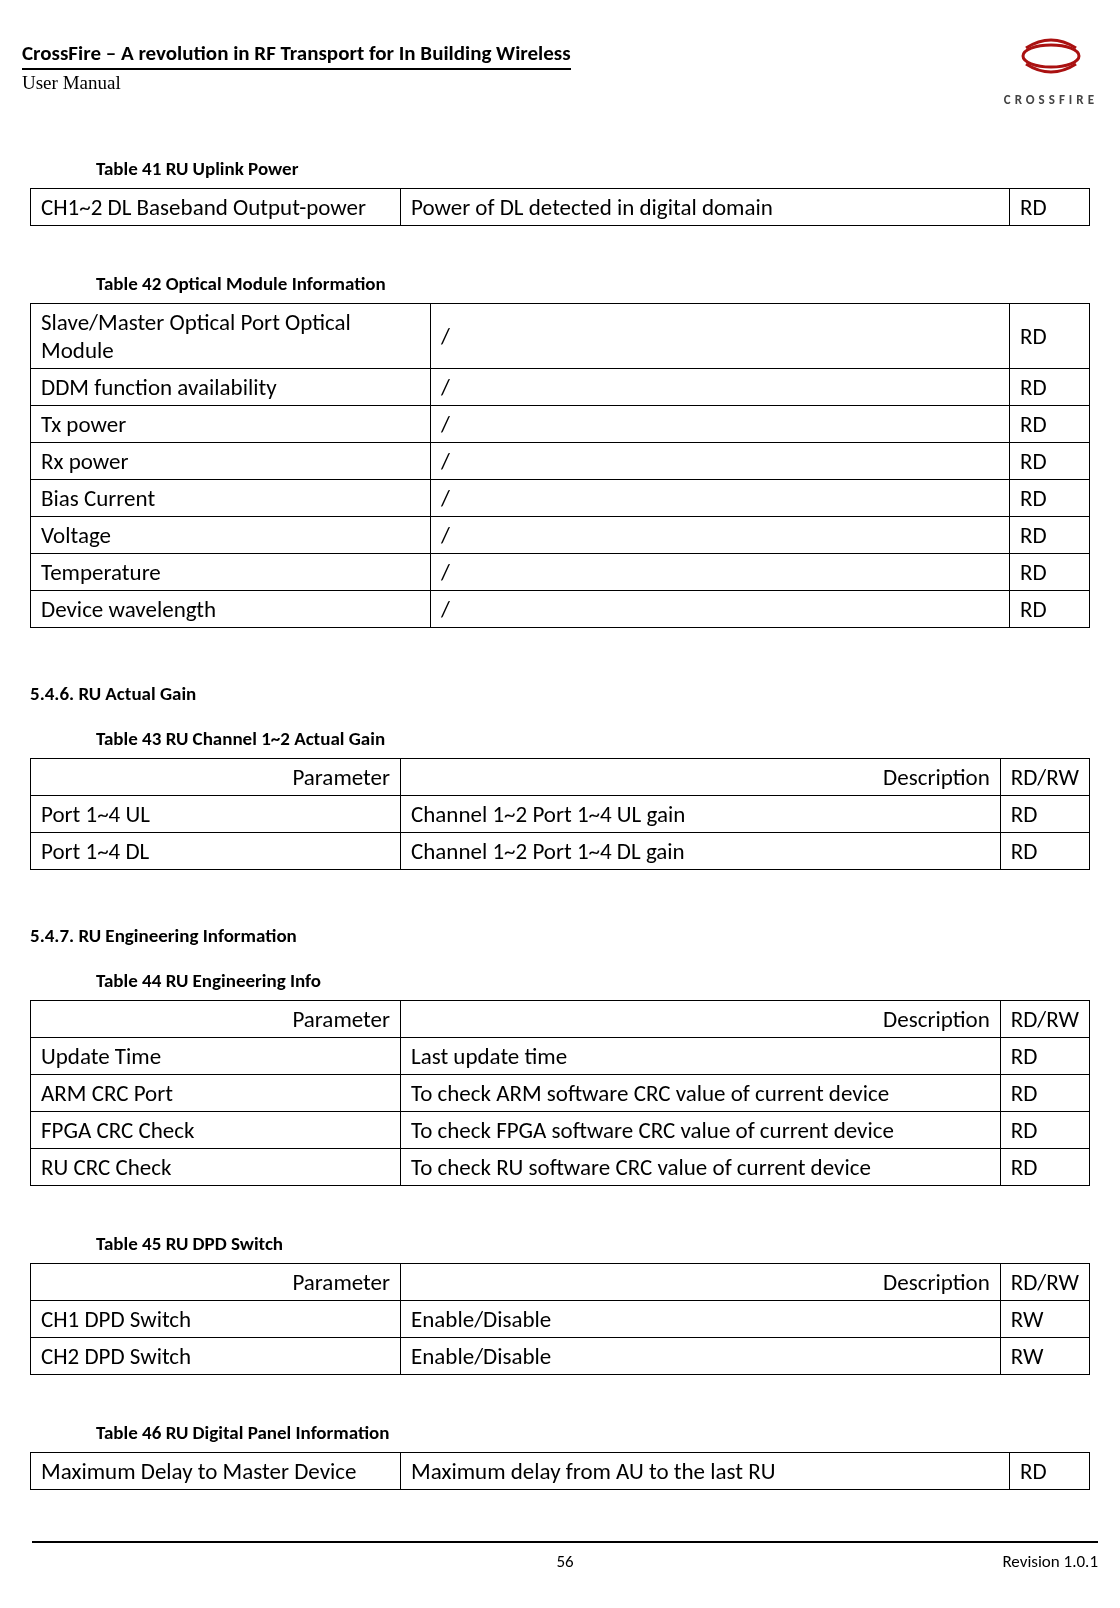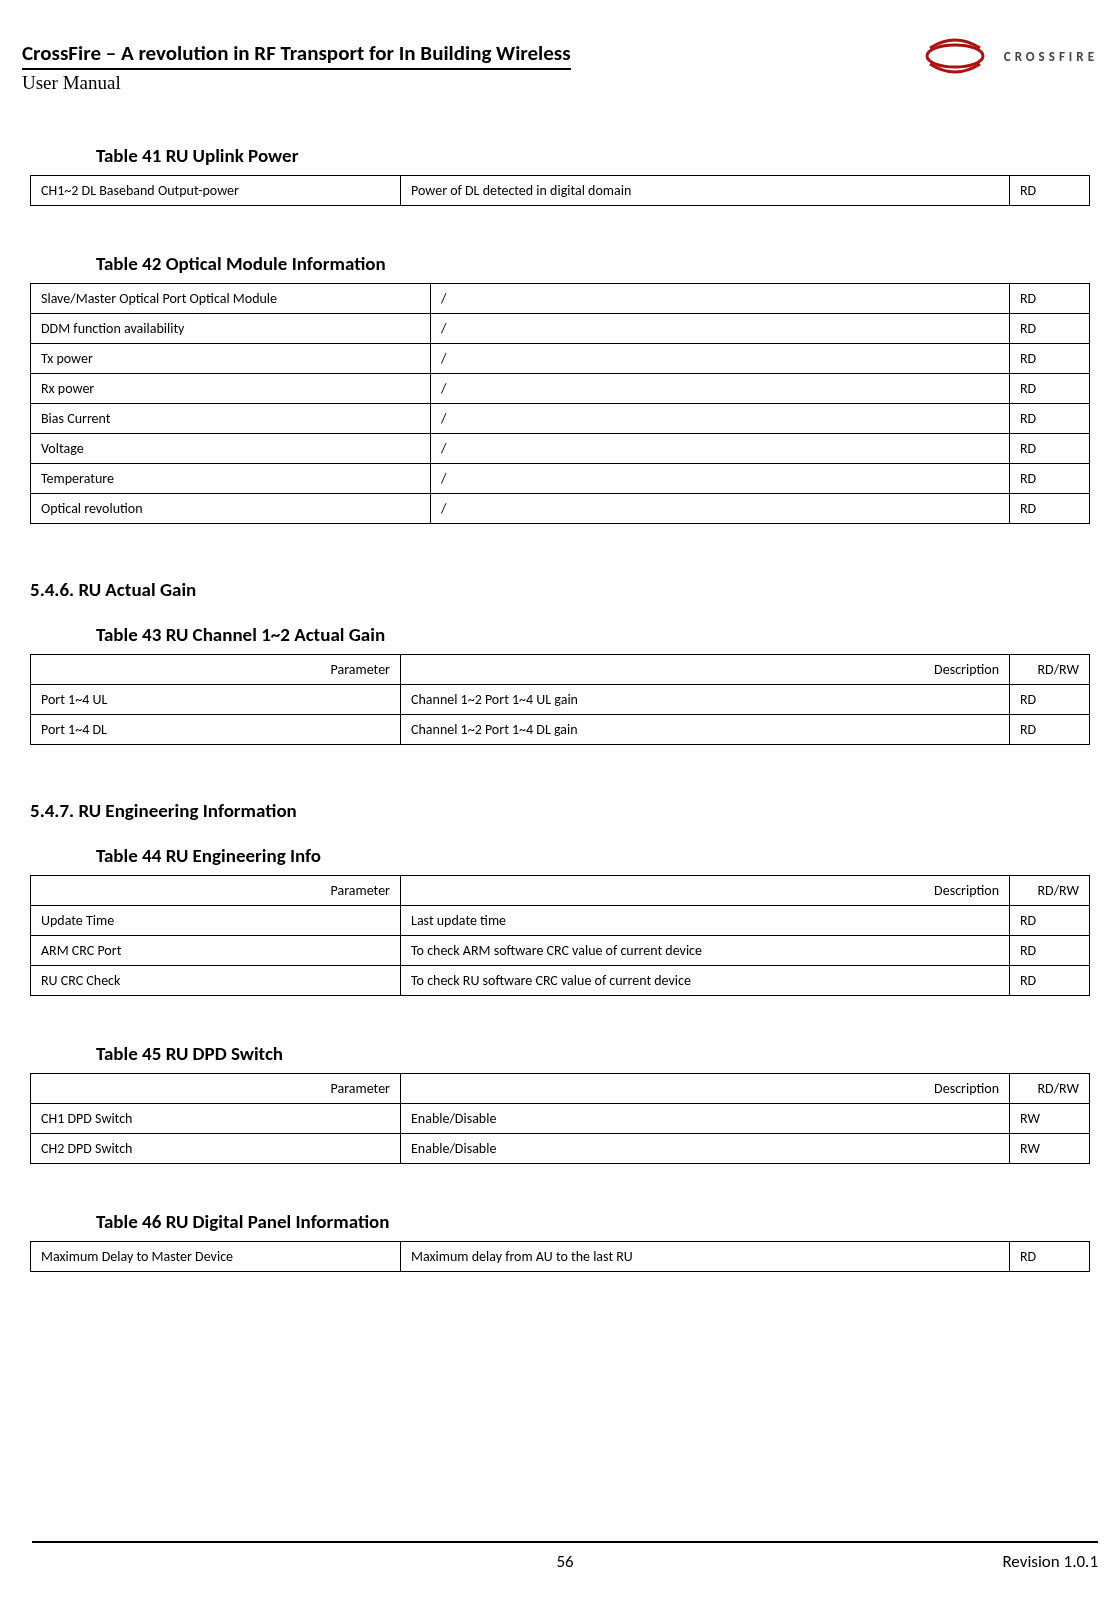--- a/index.html
+++ b/index.html
@@ -25,21 +25,21 @@
       display: inline-block;
       padding-bottom: 2px;
       margin-bottom: 2px;
     }
     .doc-subtitle {
       font-size: 19px;
       font-family: "Times New Roman", serif;
     }
     .logo {
       display: flex;
-      flex-direction: row;
+      flex-direction: column;
       align-items: center;
       gap: 16px;
       margin-top: -4px;
     }
     .logo-text {
       font-size: 13px;
       letter-spacing: 4px;
       font-weight: 600;
       color: #444;
     }
@@ -56,21 +56,21 @@
     .section-heading {
       font-size: 19px;
       font-weight: bold;
       margin-top: 54px;
       margin-bottom: 22px;
       margin-left: 0;
     }
     table {
       width: 100%;
       border-collapse: collapse;
-      font-size: 14px;
+      font-size: 23px;
       margin-bottom: 46px;
     }
     table:last-of-type { margin-bottom: 0; }
     td, th {
       border: 1px solid #000;
       padding: 4px 10px;
       text-align: left;
       font-weight: normal;
       vertical-align: middle;
       height: 30px;
@@ -164,21 +164,21 @@
           <td>Voltage</td>
           <td>/</td>
           <td>RD</td>
         </tr>
     <tr>
           <td>Temperature</td>
           <td>/</td>
           <td>RD</td>
         </tr>
     <tr>
-          <td>Optical revolution</td>
+          <td>Device wavelength</td>
           <td>/</td>
           <td>RD</td>
         </tr>
   </tbody>
     </table>
 
   <div class="section-heading">5.4.6.     RU Actual Gain</div>
 
   <div class="table-caption">Table 43     RU Channel 1~2 Actual Gain</div>
   <table>
@@ -212,20 +212,25 @@
       <th class="col-rdrw">RD/RW</th>
     </tr>
     <tr>
           <td>Update Time</td>
           <td>Last update time</td>
           <td>RD</td>
         </tr>
     <tr>
           <td>ARM CRC Port</td>
           <td>To check ARM software CRC value of current device</td>
+          <td>RD</td>
+        </tr>
+    <tr>
+          <td>FPGA CRC Check</td>
+          <td>To check FPGA software CRC value of current device</td>
           <td>RD</td>
         </tr>
     <tr>
           <td>RU CRC Check</td>
           <td>To check RU software CRC value of current device</td>
           <td>RD</td>
         </tr>
   </tbody>
     </table>
 

